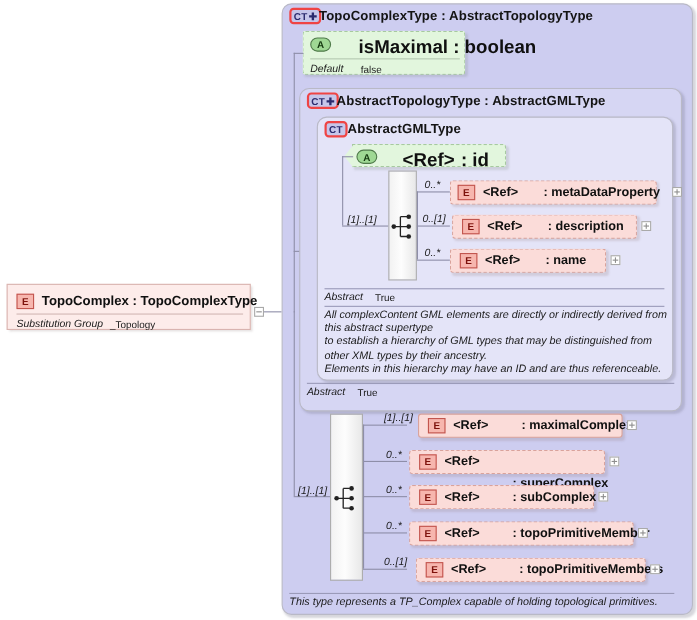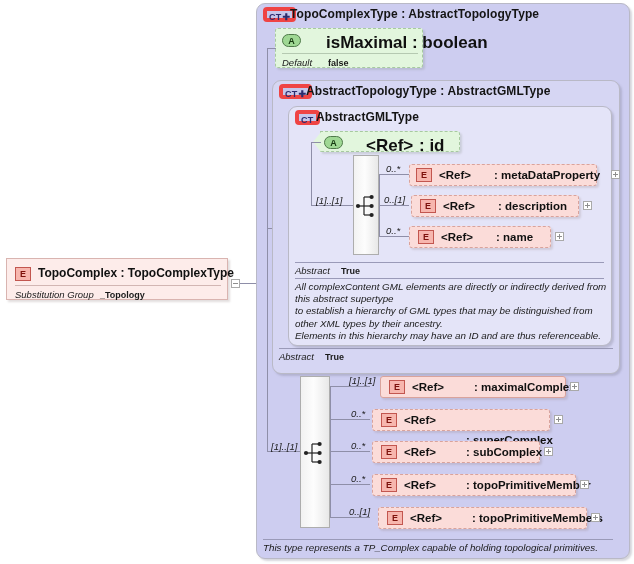--- a/index.html
+++ b/index.html
@@ -35,21 +35,21 @@
     font-size: 12px;
     font-weight: bold;
     color: #141414;
     letter-spacing: .1px;
   }
 
   
   .ct-badge {
     position: absolute;
     height: 15px;
-    border: 4px solid #ef4444;
+    border: 2px solid #ef4444;
     border-radius: 4px;
     background: #c6c6ea;
     color: #2b2b6e;
     font-size: 9px;
     font-weight: bold;
     line-height: 13px;
     text-align: center;
     box-sizing: border-box;
     padding: 0 2px;
     letter-spacing: .3px;
@@ -107,21 +107,21 @@
   .prop-key {
     position: absolute;
     font-style: italic;
     font-size: 9.5px;
     color: #1a1a1a;
     white-space: nowrap;
   }
   .prop-val {
     position: absolute;
     font-size: 9px;
-    font-weight: bold;
+    font-weight: normal;
     color: #1a1a1a;
     white-space: nowrap;
   }
 
   
   .elem-box {
     position: absolute;
     background: #fbdcd9;
     border: 1px dashed #d9a39c;
     border-radius: 3px;

